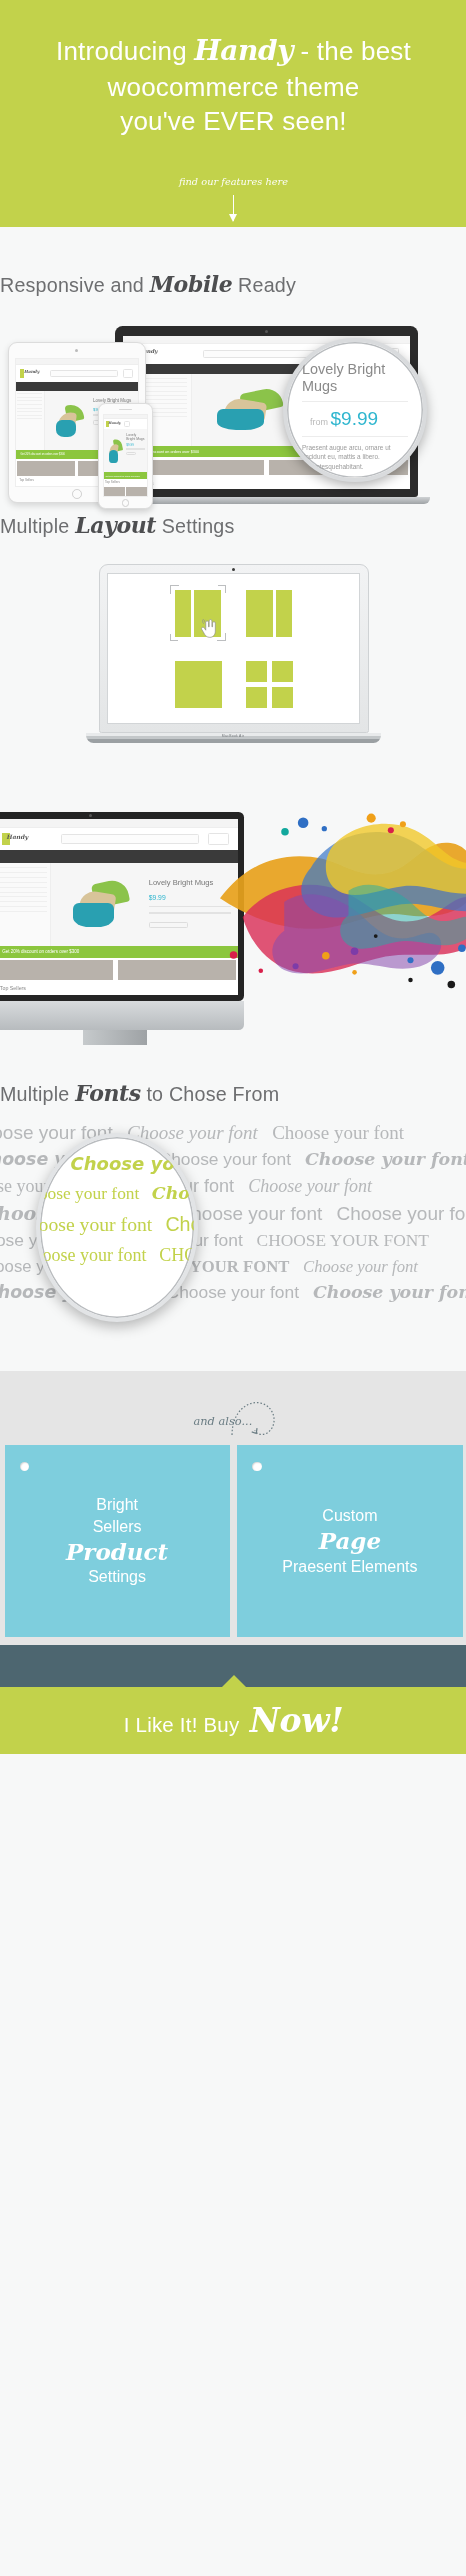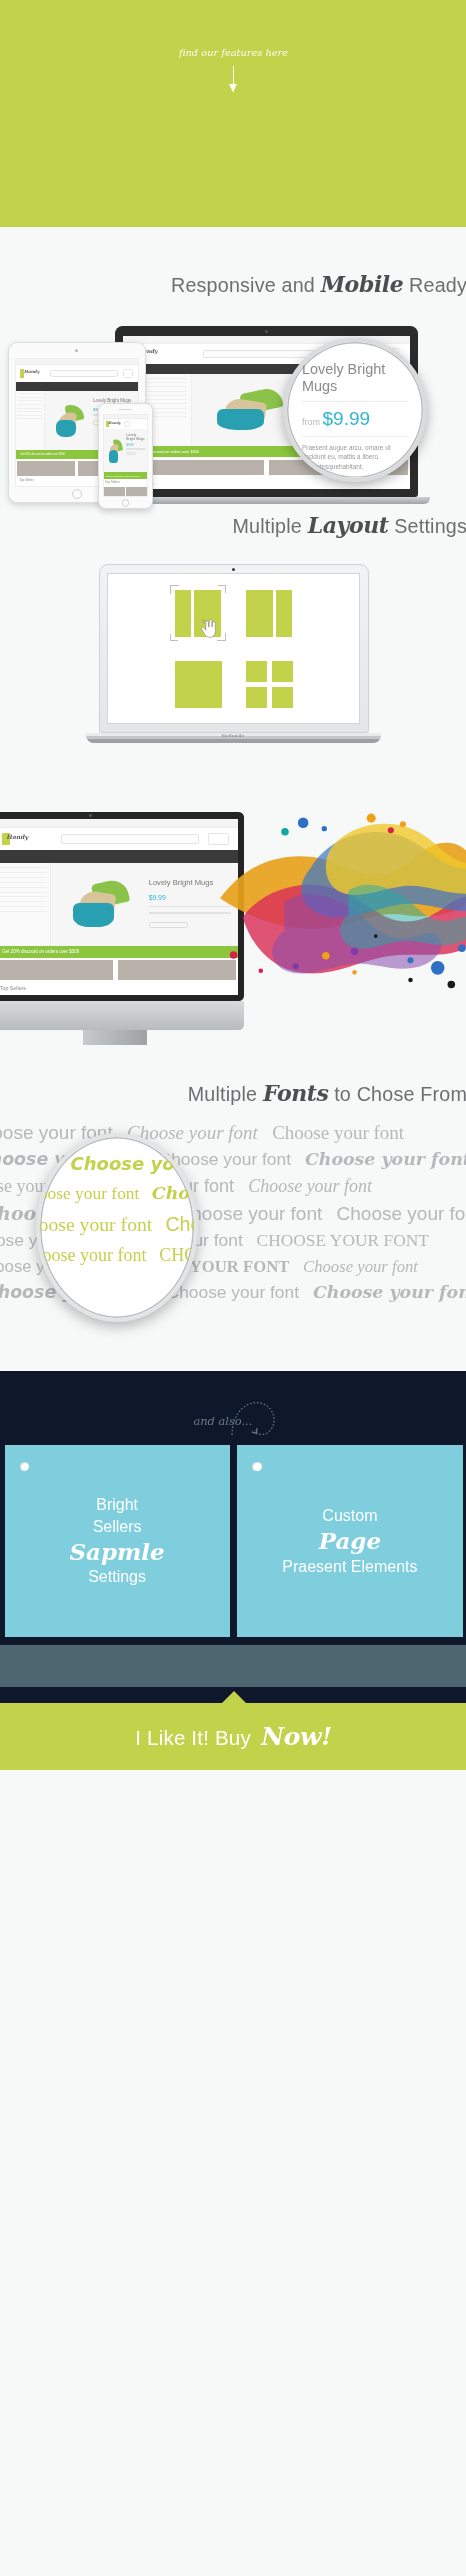--- a/index.html
+++ b/index.html
@@ -29,21 +29,21 @@
     letter-spacing: 0.2px;
   }
   .script {
     font-family: "DejaVu Serif", serif;
     font-style: italic;
     font-weight: bold;
     letter-spacing: -0.4px;
   }
   .hero-title .script { font-size: 28px; }
   .hero-sub {
-    margin-top: 15px;
+    margin-top: 37px;
     color: #ffffff;
     font-family: "DejaVu Serif", serif;
     font-style: italic;
     font-size: 9.8px;
     opacity: .96;
   }
   .arrow-down {
     margin: 7.6px auto 0;
     width: 1.5px;
     height: 26px;
@@ -54,21 +54,21 @@
     content:"";
     position:absolute;
     left:-3.8px; bottom:-0.8px;
     border-left:4.5px solid transparent;
     border-right:4.5px solid transparent;
     border-top:8.3px solid #ffffff;
   }
 
   
   .sec-head {
-    text-align: right;
+    text-align: left;
     color: #6d6e70;
     font-size: 19.7px;
     font-weight: 300;
     letter-spacing: 0.2px;
   }
   .sec-head .script { color: #4d4e50; font-size: 22px; }
 
   
   .sec-responsive { padding: 44px 0 0; position: relative; height: 250px; }
   .devices { position: relative; height: 189px; margin-top: 21px; }
@@ -146,21 +146,21 @@
   .magnifier {
     position:absolute; border-radius:50%;
     background:#fff;
     border:4.5px solid #d9dbdd;
     box-shadow: 0 0 0 1.5px #b9bcbf inset, 0 3.8px 12px rgba(0,0,0,.3);
     overflow:hidden;
   }
   .mag1{ left:283px; top:19.7px; width:144px; height:144px; padding:19.7px 15px; }
   .mag1 .z-ttl{color:#8a8a8a;font-size:14.4px;font-weight:300;line-height:1.15;}
   .mag1 hr{border:none;border-top:0.8px solid #ececec;margin:6px 0;}
-  .mag1 .z-price{font-size:9px;color:#b9b9b9;font-weight:300;}
+  .mag1 .z-price{font-size:9px;color:#b9b9b9;font-weight:300;margin-left:8px;}
   .mag1 .z-price b{font-size:19px;color:#2fb6cf;font-weight:300;}
   .mag1 .z-desc{font-size:6.4px;color:#9a9a9a;line-height:1.5;margin-top:3px;}
   .mag1 .z-btn{margin-top:6px;display:inline-block;border:0.8px solid #e3e3e3;padding:3.8px 6.8px;font-size:6px;color:#9a9a9a;letter-spacing:0.5px;}
 
   
   .sec-layout{ padding-top: 35px; height: 250px; position:relative;}
   .mb {
     width:270px;margin:26px auto 0;position:relative;
   }
   .mb-lid{
@@ -220,21 +220,21 @@
     background:#fff;
     border:4.5px solid #e2e4e6;
     box-shadow:0 0 0 1.5px #b9bcbf inset, 0 4.5px 13.6px rgba(0,0,0,.28);
     overflow:hidden;
     padding:18px 7.6px;
   }
   .mag2 .mrow{white-space:nowrap;color:#c2d24b;line-height:1;margin-bottom:12px;}
   .mag2 .mrow span{margin-right:7.6px;}
 
   
-  .sec-teal{background:#0f172a;padding:26px 0 16px;position:relative;}
+  .sec-teal{background:#e5e5e5;padding:26px 0 0;position:relative;}
   .and-also{
     text-align:center;color:#5d6f77;font-family:"DejaVu Serif",serif;
     font-style:italic;font-size:11.4px;position:relative;height:48px;
   }
   .and-also .txt{position:relative;top:16.7px;left:-10.6px;color:#6b7d84;}
   .loop{position:absolute;left:50%;top:0;width:50px;height:44px;margin-left:-4.5px;}
   .boxgrid{
     display:grid;grid-template-columns:1fr 1fr;gap:7.6px;
     padding:0 4.5px 7.6px;
   }
@@ -257,29 +257,36 @@
   .cta{
     background:#c2d24b;height:67px;position:relative;
     display:flex;align-items:center;justify-content:center;
   }
   .cta-notch{
     position:absolute;left:50%;top:-12px;margin-left:-12px;
     width:0;height:0;border-left:12px solid transparent;border-right:12px solid transparent;
     border-bottom:12px solid #c2d24b;
   }
   .cta-txt{color:#fff;font-size:20.5px;font-weight:300;letter-spacing:0.2px;}
-  .cta-txt .script{font-size:25px;margin-left:4.5px;}
+  .cta-txt .script{font-size:33px;margin-left:4.5px;}
   .spacer-teal{height:42px;background:#4d6670;}
 </style>
 </head>
 <body>
 
 <div class="page">
 
   <div class="hero">
+    <div class="hero-title">
+      <span>Introducing</span>
+      <span class="script">Handy</span>
+      <span>- the best</span><br>
+      <span>woocommerce theme</span><br>
+      <span>you've EVER seen!</span>
+    </div>
     <div class="hero-sub">find our features here</div>
     <div class="arrow-down"></div>
   </div>
 
   <div class="sec-responsive">
     <div class="sec-head">
       <span>Responsive and</span>
       <span class="script">Mobile</span>
       <span>Ready</span>
     </div>
@@ -661,21 +668,21 @@
       </svg>
       <span class="txt">and also...</span>
     </div>
 
     <div class="boxgrid">
 
       <div class="box">
         <i class="box-dot"></i>
         <div class="l1">Bright</div>
         <div class="l3">Sellers</div>
-        <div class="big">Sapmle</div>
+        <div class="big">Product</div>
         <div class="l4">Settings</div>
       </div>
 
 
 
       <div class="box">
         <i class="box-dot"></i>
         <div class="l1">Custom</div>
         <div class="big">Page</div>
         <div class="l4">Praesent Elements</div>

